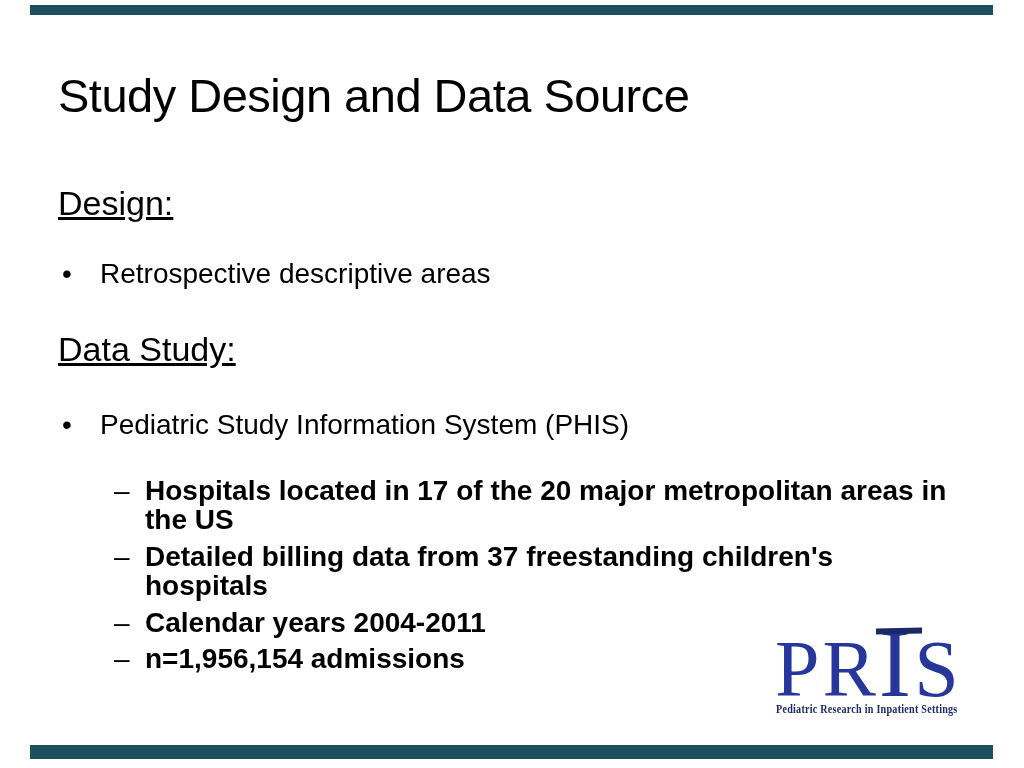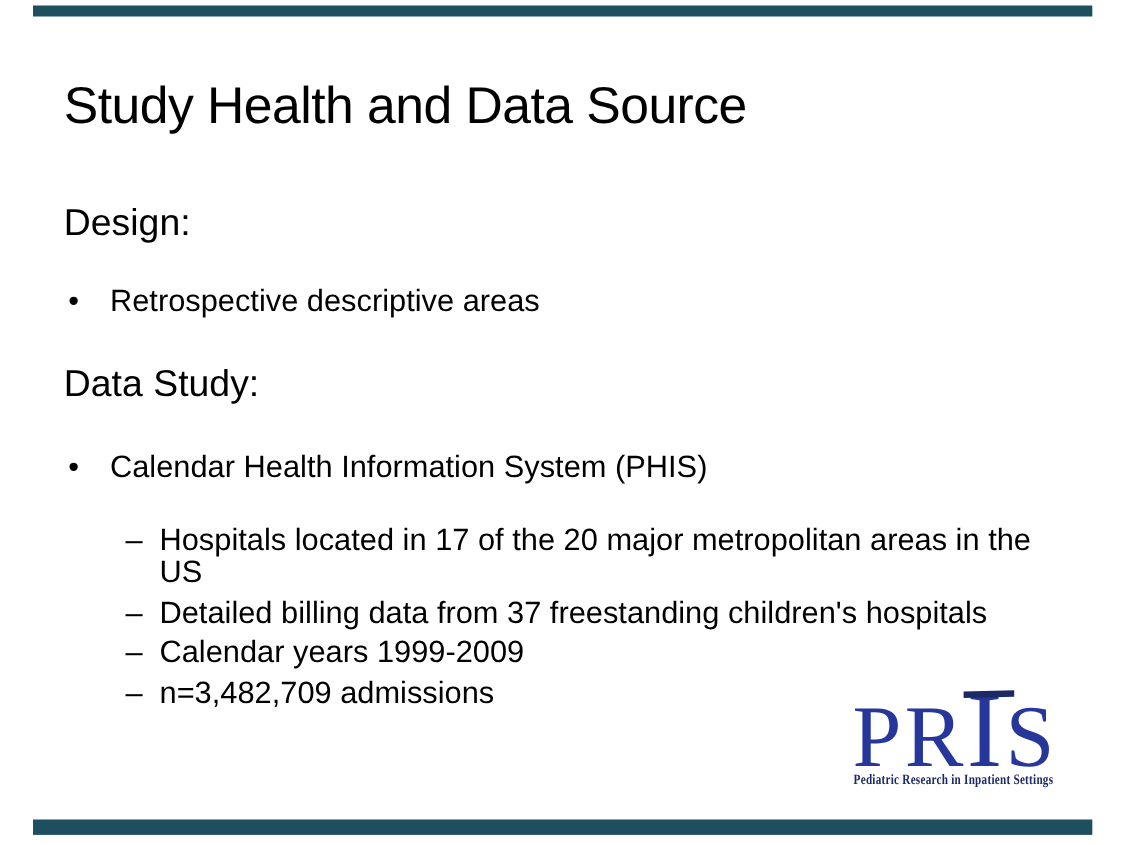--- a/index.html
+++ b/index.html
@@ -37,20 +37,21 @@
     line-height: 1;
     letter-spacing: -0.5px;
     white-space: nowrap;
   }
   .section-heading {
     position: absolute;
     left: 58px;
     font-size: 34px;
     line-height: 1;
     white-space: nowrap;
+    text-decoration: underline;
   }
   .heading-design { top: 186px; }
   .heading-datasource { top: 332px; }
   .bullet-row {
     position: absolute;
     left: 62px;
     display: flex;
     font-size: 28px;
     line-height: 1.05;
   }
@@ -71,20 +72,21 @@
   .sub-bullet-item {
     display: flex;
     margin-bottom: 7px;
   }
   .sub-bullet-item .marker {
     width: 31px;
     flex: 0 0 31px;
   }
   .sub-bullet-item .text {
     flex: 1 1 auto;
+    font-weight: bold;
   }
   
   .pris-logo {
     position: absolute;
     left: 775px;
     top: 620px;
     width: 200px;
     height: 105px;
     font-family: "Liberation Serif", serif;
   }
@@ -123,52 +125,52 @@
     transform: scaleX(0.78);
     transform-origin: left top;
     letter-spacing: 0.3px;
   }
 </style>
 </head>
 <body>
 
 <div class="accent-bar top"></div>
 
-<h1 class="slide-title" style="margin:0;font-weight:normal;">Study Health and Data Source</h1>
+<h1 class="slide-title" style="margin:0;font-weight:normal;">Study Design and Data Source</h1>
 
 <div class="section-heading heading-design">Design:</div>
 
 <div class="bullet-row bullet-design">
   <span class="marker">•</span>
   <span class="text">Retrospective descriptive areas</span>
 </div>
 
 <div class="section-heading heading-datasource">Data Study:</div>
 
 <div class="bullet-row bullet-datasource">
   <span class="marker">•</span>
-  <span class="text">Calendar Health Information System (PHIS)</span>
+  <span class="text">Pediatric Study Information System (PHIS)</span>
 </div>
 
 <div class="sub-bullet-list">
   <div class="sub-bullet-item">
     <span class="marker">–</span>
     <span class="text">Hospitals located in 17 of the 20 major metropolitan areas in the US</span>
   </div>
   <div class="sub-bullet-item">
     <span class="marker">–</span>
     <span class="text">Detailed billing data from 37 freestanding children's hospitals</span>
   </div>
   <div class="sub-bullet-item">
     <span class="marker">–</span>
-    <span class="text">Calendar years 1999-2009</span>
+    <span class="text">Calendar years 2004-2011</span>
   </div>
   <div class="sub-bullet-item">
     <span class="marker">–</span>
-    <span class="text">n=3,482,709 admissions</span>
+    <span class="text">n=1,956,154 admissions</span>
   </div>
 </div>
 
 <div class="pris-logo">
   <div class="logo-big">
     <span class="pr">PR</span><span class="i">I</span><span class="s">S</span>
   </div>
   <div class="logo-pillar-cap"></div>
   <div class="logo-tagline">Pediatric Research in Inpatient Settings</div>
 </div>

